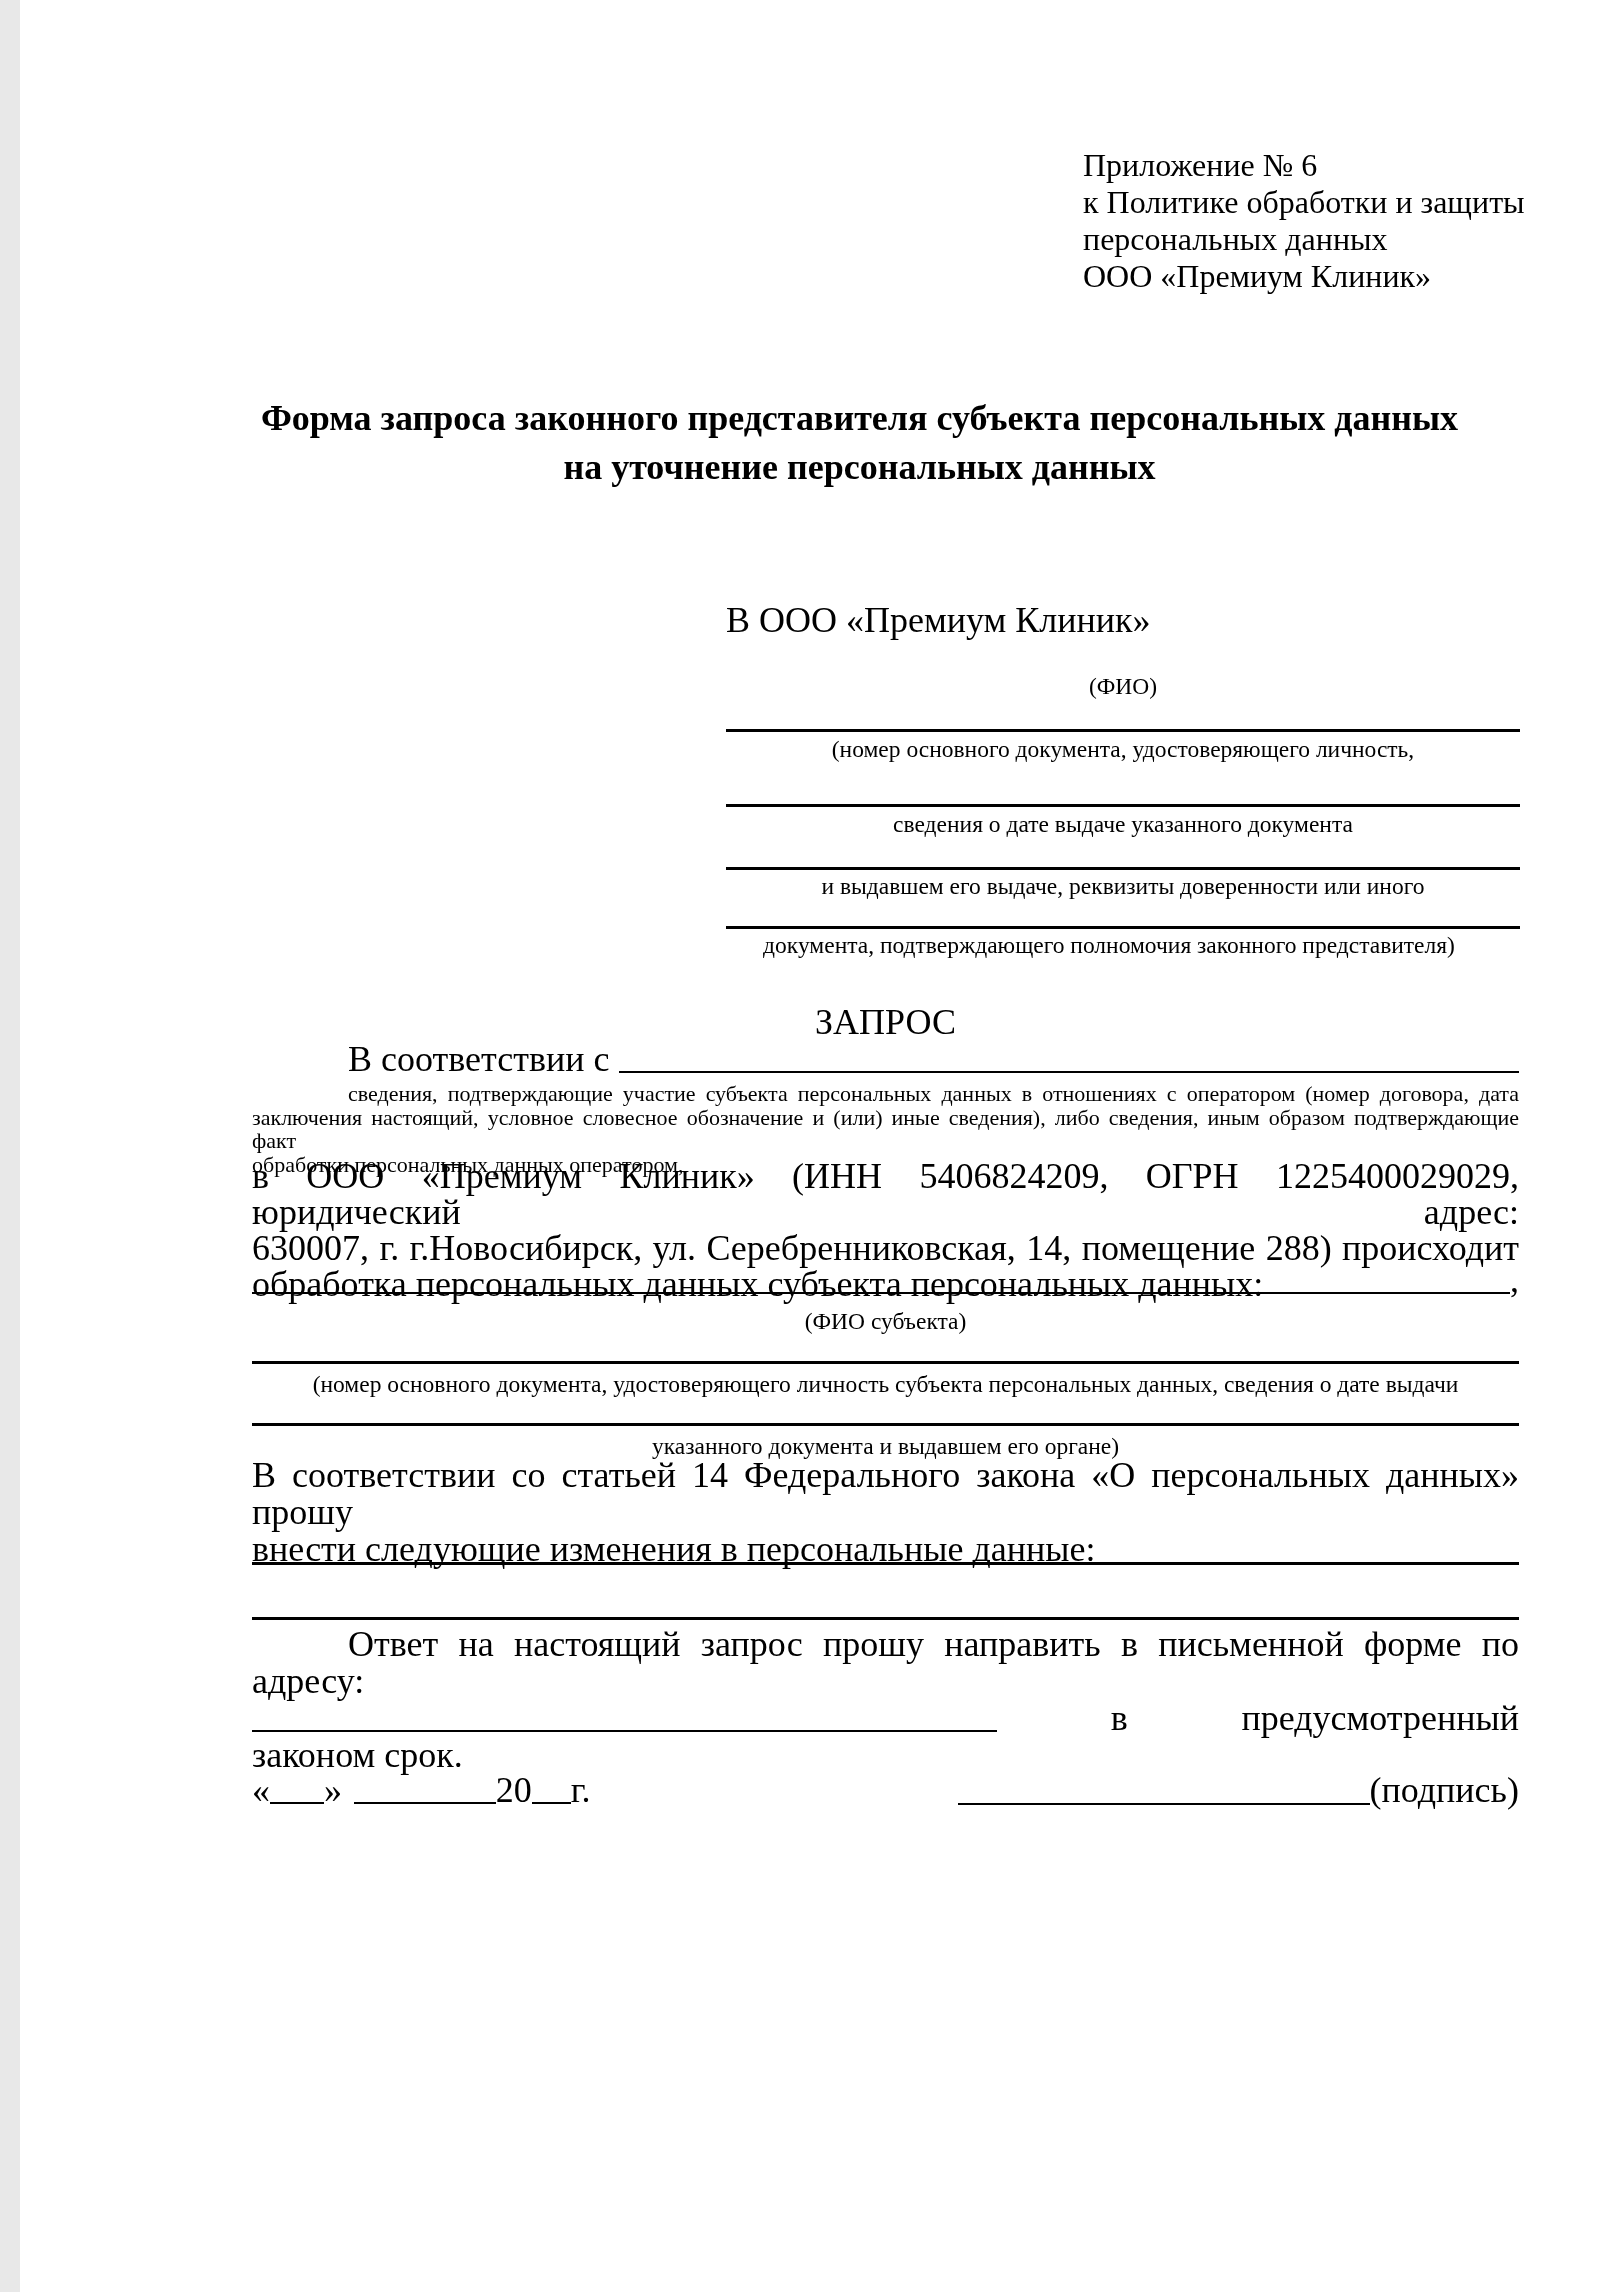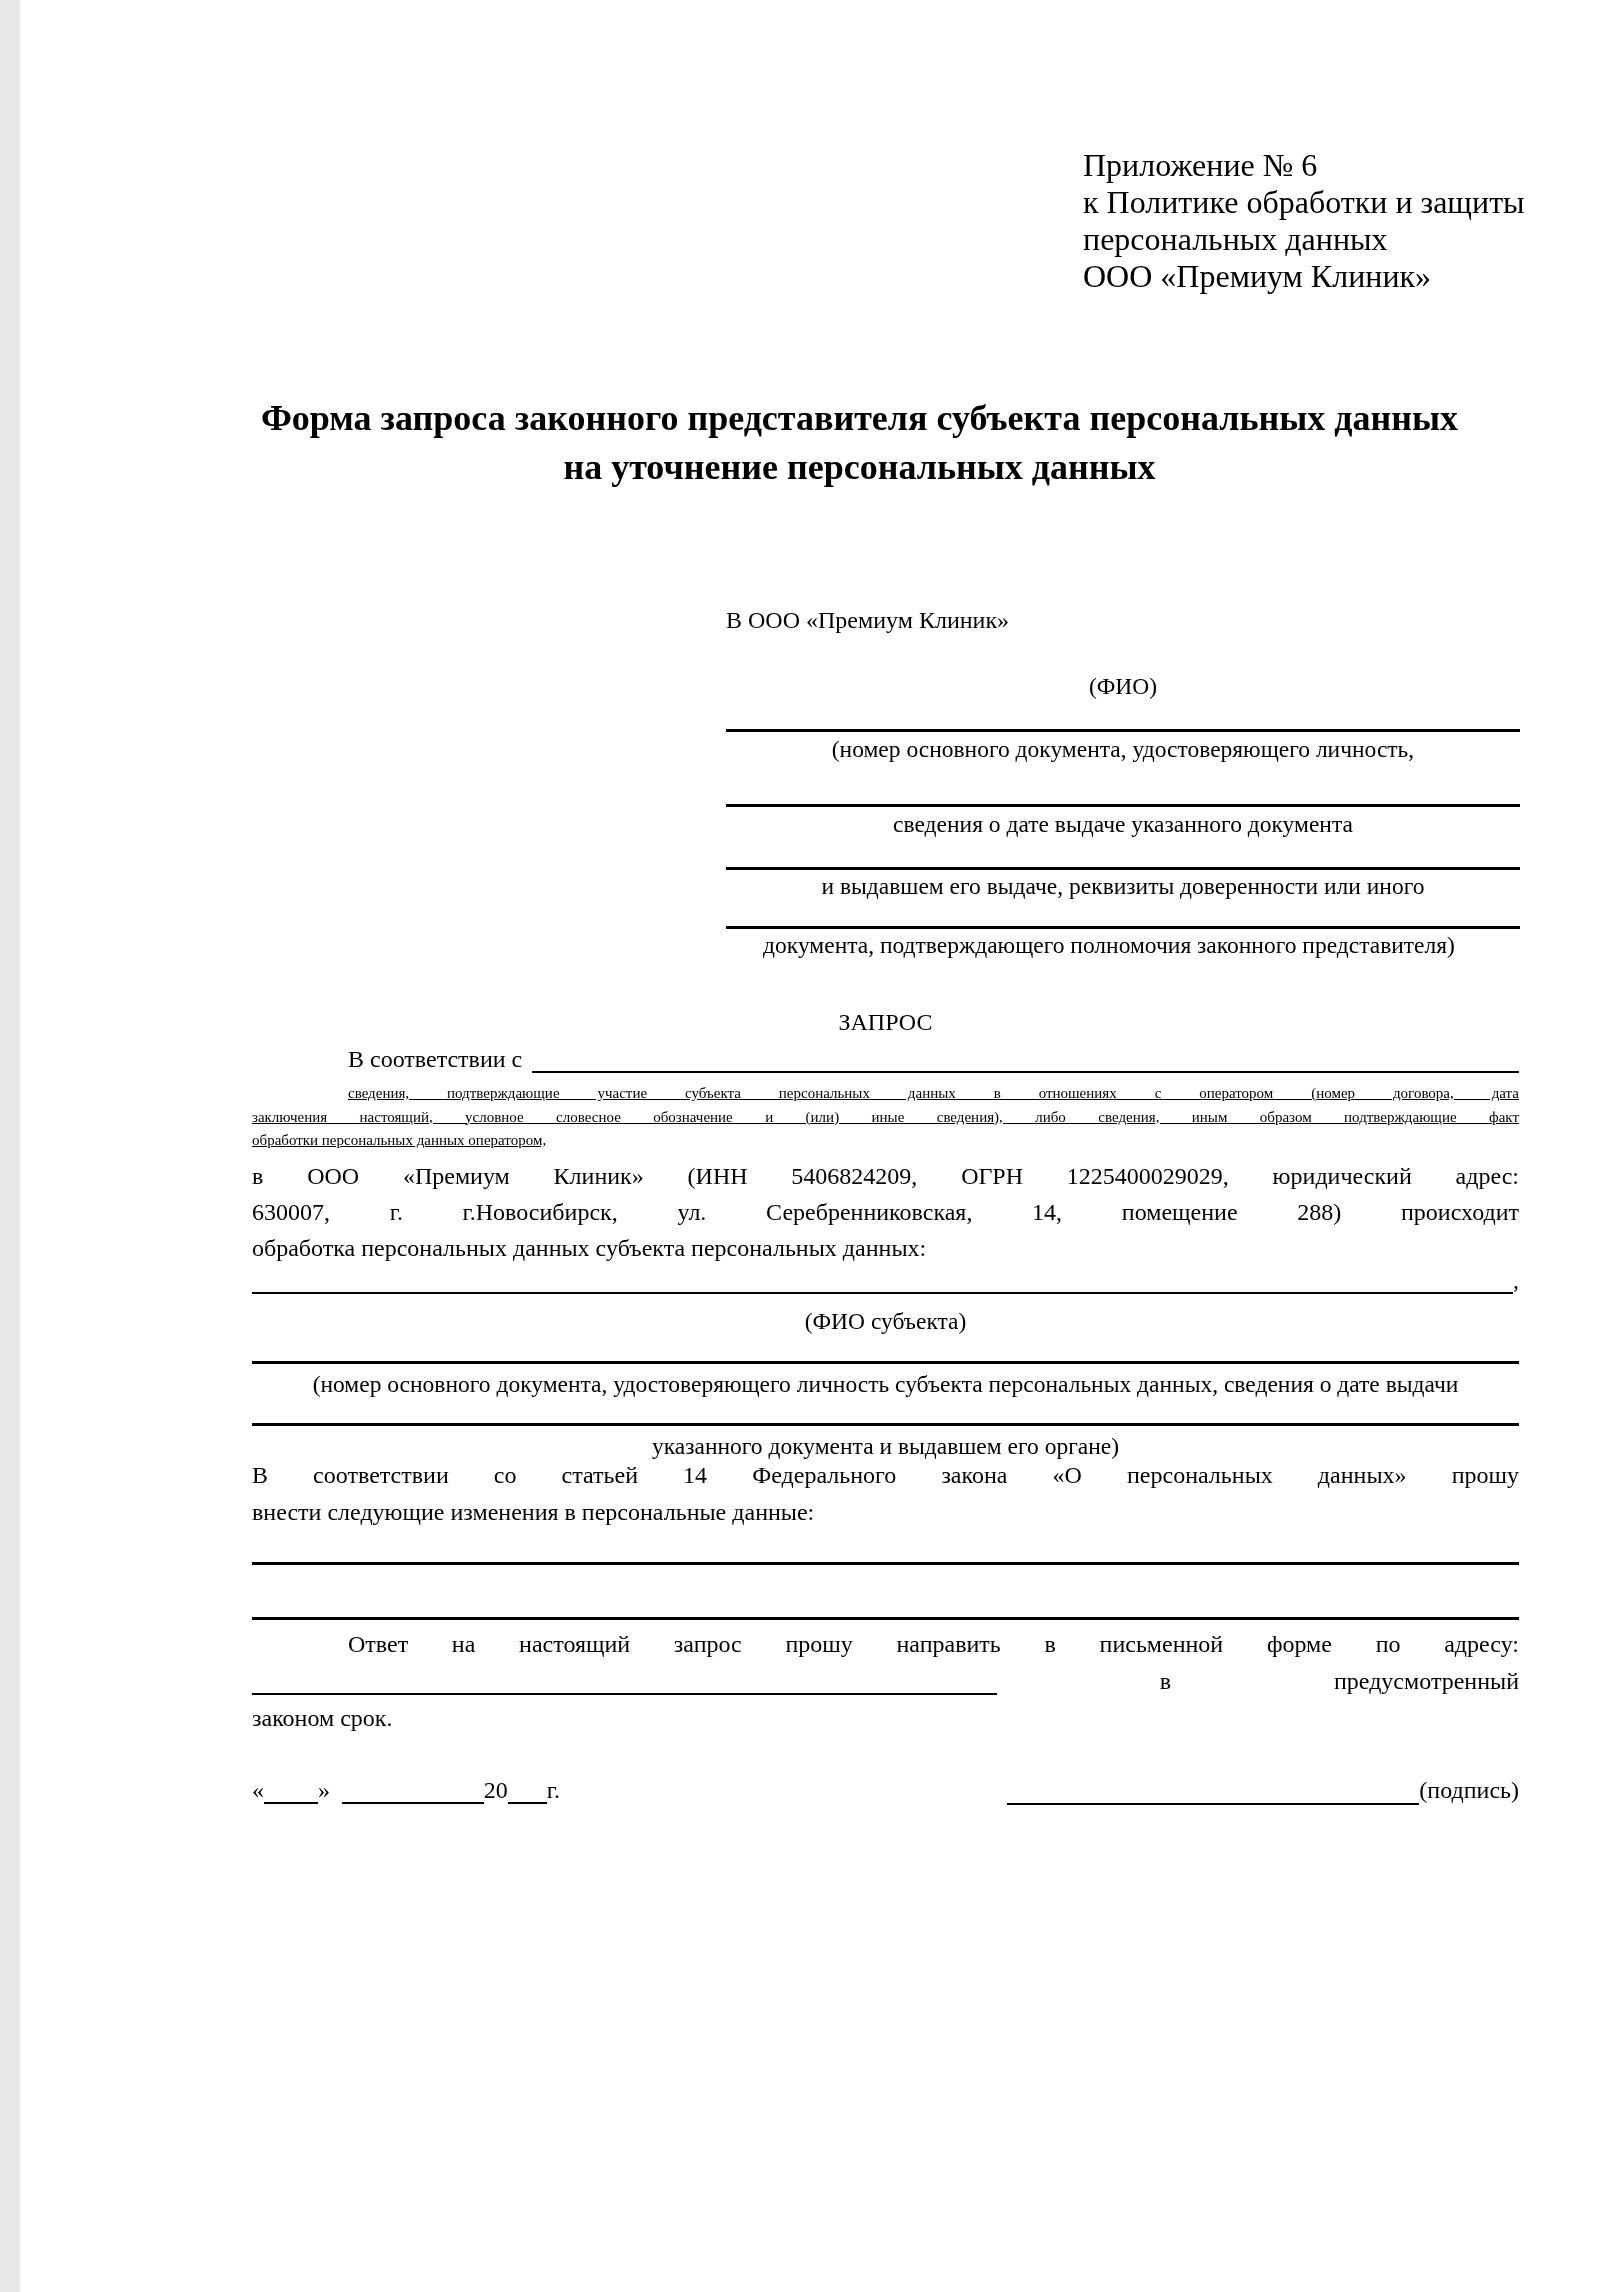--- a/index.html
+++ b/index.html
@@ -6,23 +6,23 @@
   .page{
     position:relative;
     width:1621px;height:2293px;
     background:#ffffff;
     font-family:"Liberation Serif","DejaVu Serif",serif;
     color:#000;
     overflow:hidden;
     margin-left:20px;
   }
   .abs{position:absolute;}
-  .t33{font-size:24px;line-height:37px;}
+  .t33{font-size:36px;line-height:37px;}
   .t24{font-size:23.5px;line-height:25.5px;}
-  .t23{font-size:15px;line-height:23.5px;text-decoration:underline;}
+  .t23{font-size:22px;line-height:23.5px;}
   .center{text-align:center;}
   .jall{text-align:justify;text-align-last:justify;}
   .indent{text-indent:96px;}
   .hline{background:#000;height:2.9px;}
   .row{display:flex;align-items:flex-end;}
   .fill{flex:1 1 auto;border-bottom:2.9px solid #000;height:0;margin-bottom:4.9px;}
   .blank{border-bottom:2.9px solid #000;height:0;margin-bottom:4.9px;display:inline-block;}
   .title{
     font-size:36px;font-weight:bold;line-height:49px;text-align:center;
   }

